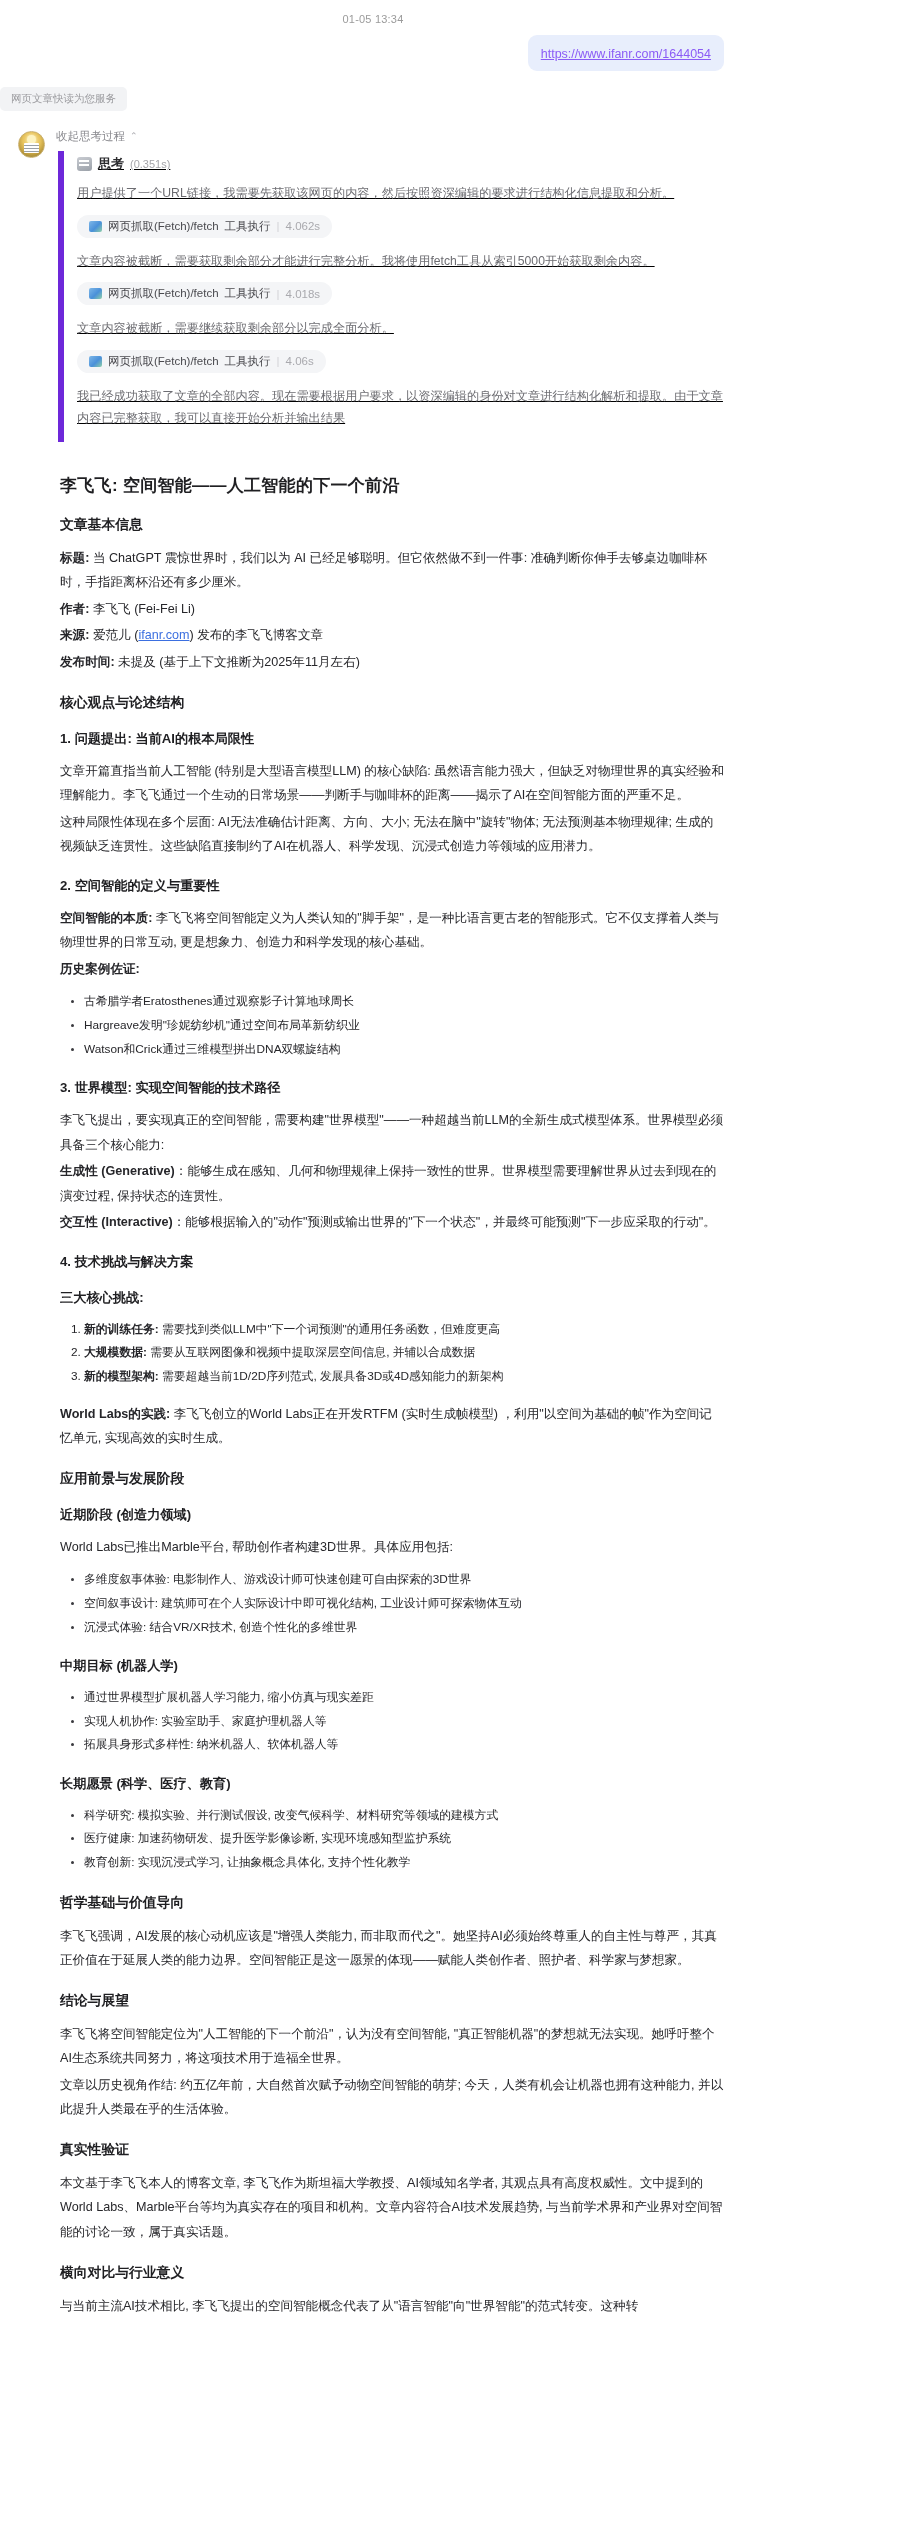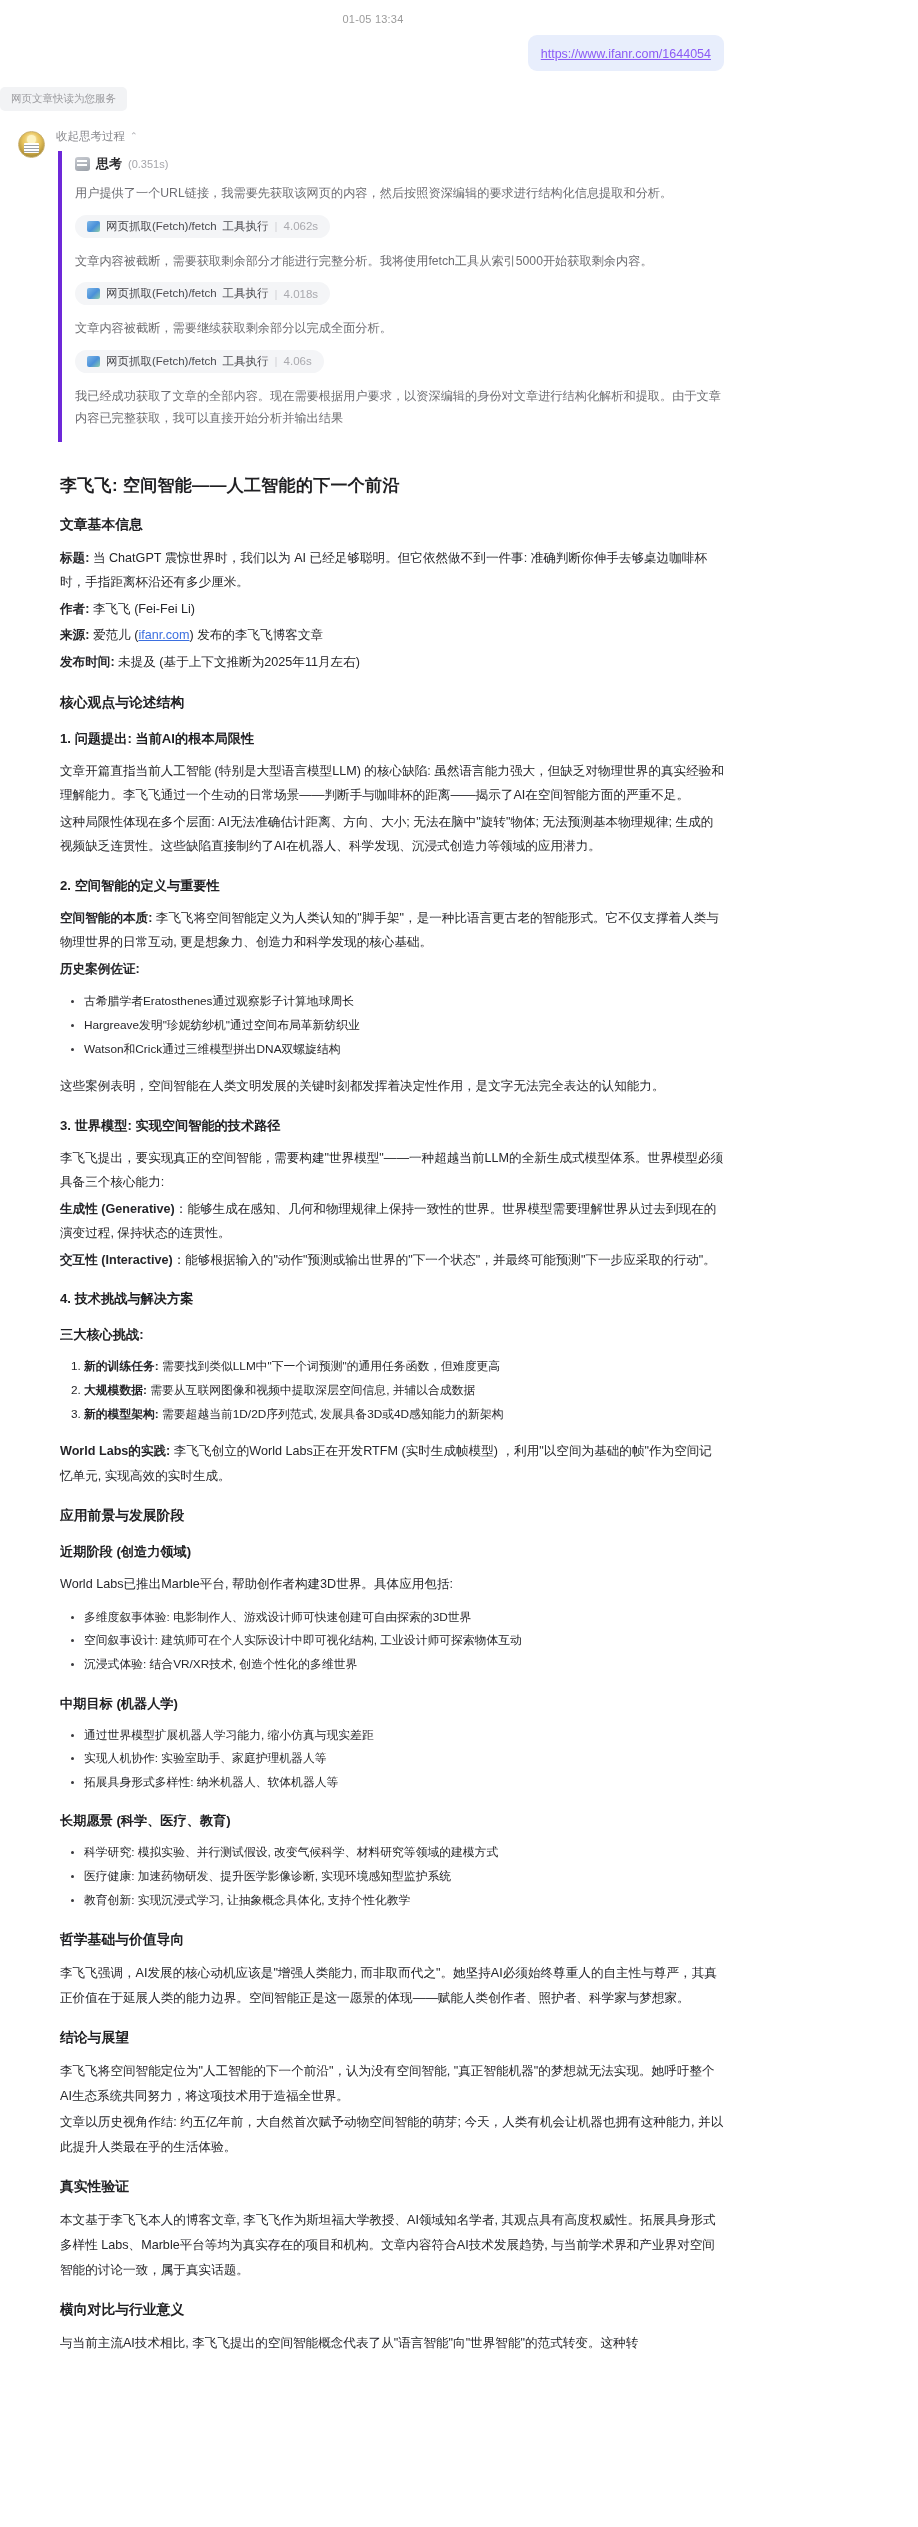--- a/index.html
+++ b/index.html
@@ -71,23 +71,24 @@
   .collapse-row {
     display: flex; align-items: center; gap: 5px;
     color: #8a8a8f; font-size: 11.5px;
     margin-bottom: 7px;
     cursor: pointer;
   }
   .chev { font-size: 9px; color: #a8a8ad; line-height: 1; }
 
   
   .think-panel {
-    border-left: 4px solid #6d28d9;
+    border-left: 6px solid #6d28d9;
     padding: 2px 0 2px 13px;
     margin-left: 2px;
+    text-decoration: underline;
   }
   .think-head { display: flex; align-items: center; gap: 6px; margin: 2px 0 9px 0; }
   .think-ico {
     width: 15px; height: 14px; flex: 0 0 15px;
     border-radius: 3px;
     background: linear-gradient(160deg,#c9ccd2 0%,#9aa0a8 100%);
     position: relative;
   }
   .think-ico::after {
     content:""; position:absolute; left:2px; right:3px; top:3px; height:2px;
@@ -229,21 +230,20 @@
     <p class="sp">这种局限性体现在多个层面: AI无法准确估计距离、方向、大小; 无法在脑中"旋转"物体; 无法预测基本物理规律; 生成的视频缺乏连贯性。这些缺陷直接制约了AI在机器人、科学发现、沉浸式创造力等领域的应用潜力。</p>
 
     <h3>2. 空间智能的定义与重要性</h3>
     <p><b>空间智能的本质:</b><span> 李飞飞将空间智能定义为人类认知的"脚手架"，是一种比语言更古老的智能形式。它不仅支撑着人类与物理世界的日常互动, 更是想象力、创造力和科学发现的核心基础。</span></p>
     <p><b>历史案例佐证:</b></p>
     <ul>
       <li>古希腊学者Eratosthenes通过观察影子计算地球周长</li>
       <li>Hargreave发明"珍妮纺纱机"通过空间布局革新纺织业</li>
       <li>Watson和Crick通过三维模型拼出DNA双螺旋结构</li>
     </ul>
-    <p class="sp">这些案例表明，空间智能在人类文明发展的关键时刻都发挥着决定性作用，是文字无法完全表达的认知能力。</p>
 
     <h3>3. 世界模型: 实现空间智能的技术路径</h3>
     <p>李飞飞提出，要实现真正的空间智能，需要构建"世界模型"——一种超越当前LLM的全新生成式模型体系。世界模型必须具备三个核心能力:</p>
     <p><b>生成性 (Generative)</b><span>：能够生成在感知、几何和物理规律上保持一致性的世界。世界模型需要理解世界从过去到现在的演变过程, 保持状态的连贯性。</span></p>
     <p class="sp"><b>交互性 (Interactive)</b><span>：能够根据输入的"动作"预测或输出世界的"下一个状态"，并最终可能预测"下一步应采取的行动"。</span></p>
 
     <h3>4. 技术挑战与解决方案</h3>
     <h3>三大核心挑战:</h3>
     <ol>
       <li><b>新的训练任务:</b><span> 需要找到类似LLM中"下一个词预测"的通用任务函数，但难度更高</span></li>
@@ -277,19 +277,19 @@
     </ul>
 
     <h2>哲学基础与价值导向</h2>
     <p class="sp">李飞飞强调，AI发展的核心动机应该是"增强人类能力, 而非取而代之"。她坚持AI必须始终尊重人的自主性与尊严，其真正价值在于延展人类的能力边界。空间智能正是这一愿景的体现——赋能人类创作者、照护者、科学家与梦想家。</p>
 
     <h2>结论与展望</h2>
     <p>李飞飞将空间智能定位为"人工智能的下一个前沿"，认为没有空间智能, "真正智能机器"的梦想就无法实现。她呼吁整个AI生态系统共同努力，将这项技术用于造福全世界。</p>
     <p class="sp">文章以历史视角作结: 约五亿年前，大自然首次赋予动物空间智能的萌芽; 今天，人类有机会让机器也拥有这种能力, 并以此提升人类最在乎的生活体验。</p>
 
     <h2>真实性验证</h2>
-    <p class="sp">本文基于李飞飞本人的博客文章, 李飞飞作为斯坦福大学教授、AI领域知名学者, 其观点具有高度权威性。拓展具身形式多样性 Labs、Marble平台等均为真实存在的项目和机构。文章内容符合AI技术发展趋势, 与当前学术界和产业界对空间智能的讨论一致，属于真实话题。</p>
+    <p class="sp">本文基于李飞飞本人的博客文章, 李飞飞作为斯坦福大学教授、AI领域知名学者, 其观点具有高度权威性。文中提到的World Labs、Marble平台等均为真实存在的项目和机构。文章内容符合AI技术发展趋势, 与当前学术界和产业界对空间智能的讨论一致，属于真实话题。</p>
 
     <h2>横向对比与行业意义</h2>
     <p>与当前主流AI技术相比, 李飞飞提出的空间智能概念代表了从"语言智能"向"世界智能"的范式转变。这种转</p>
 
   </div>
 </div>
 
 </body></html>

